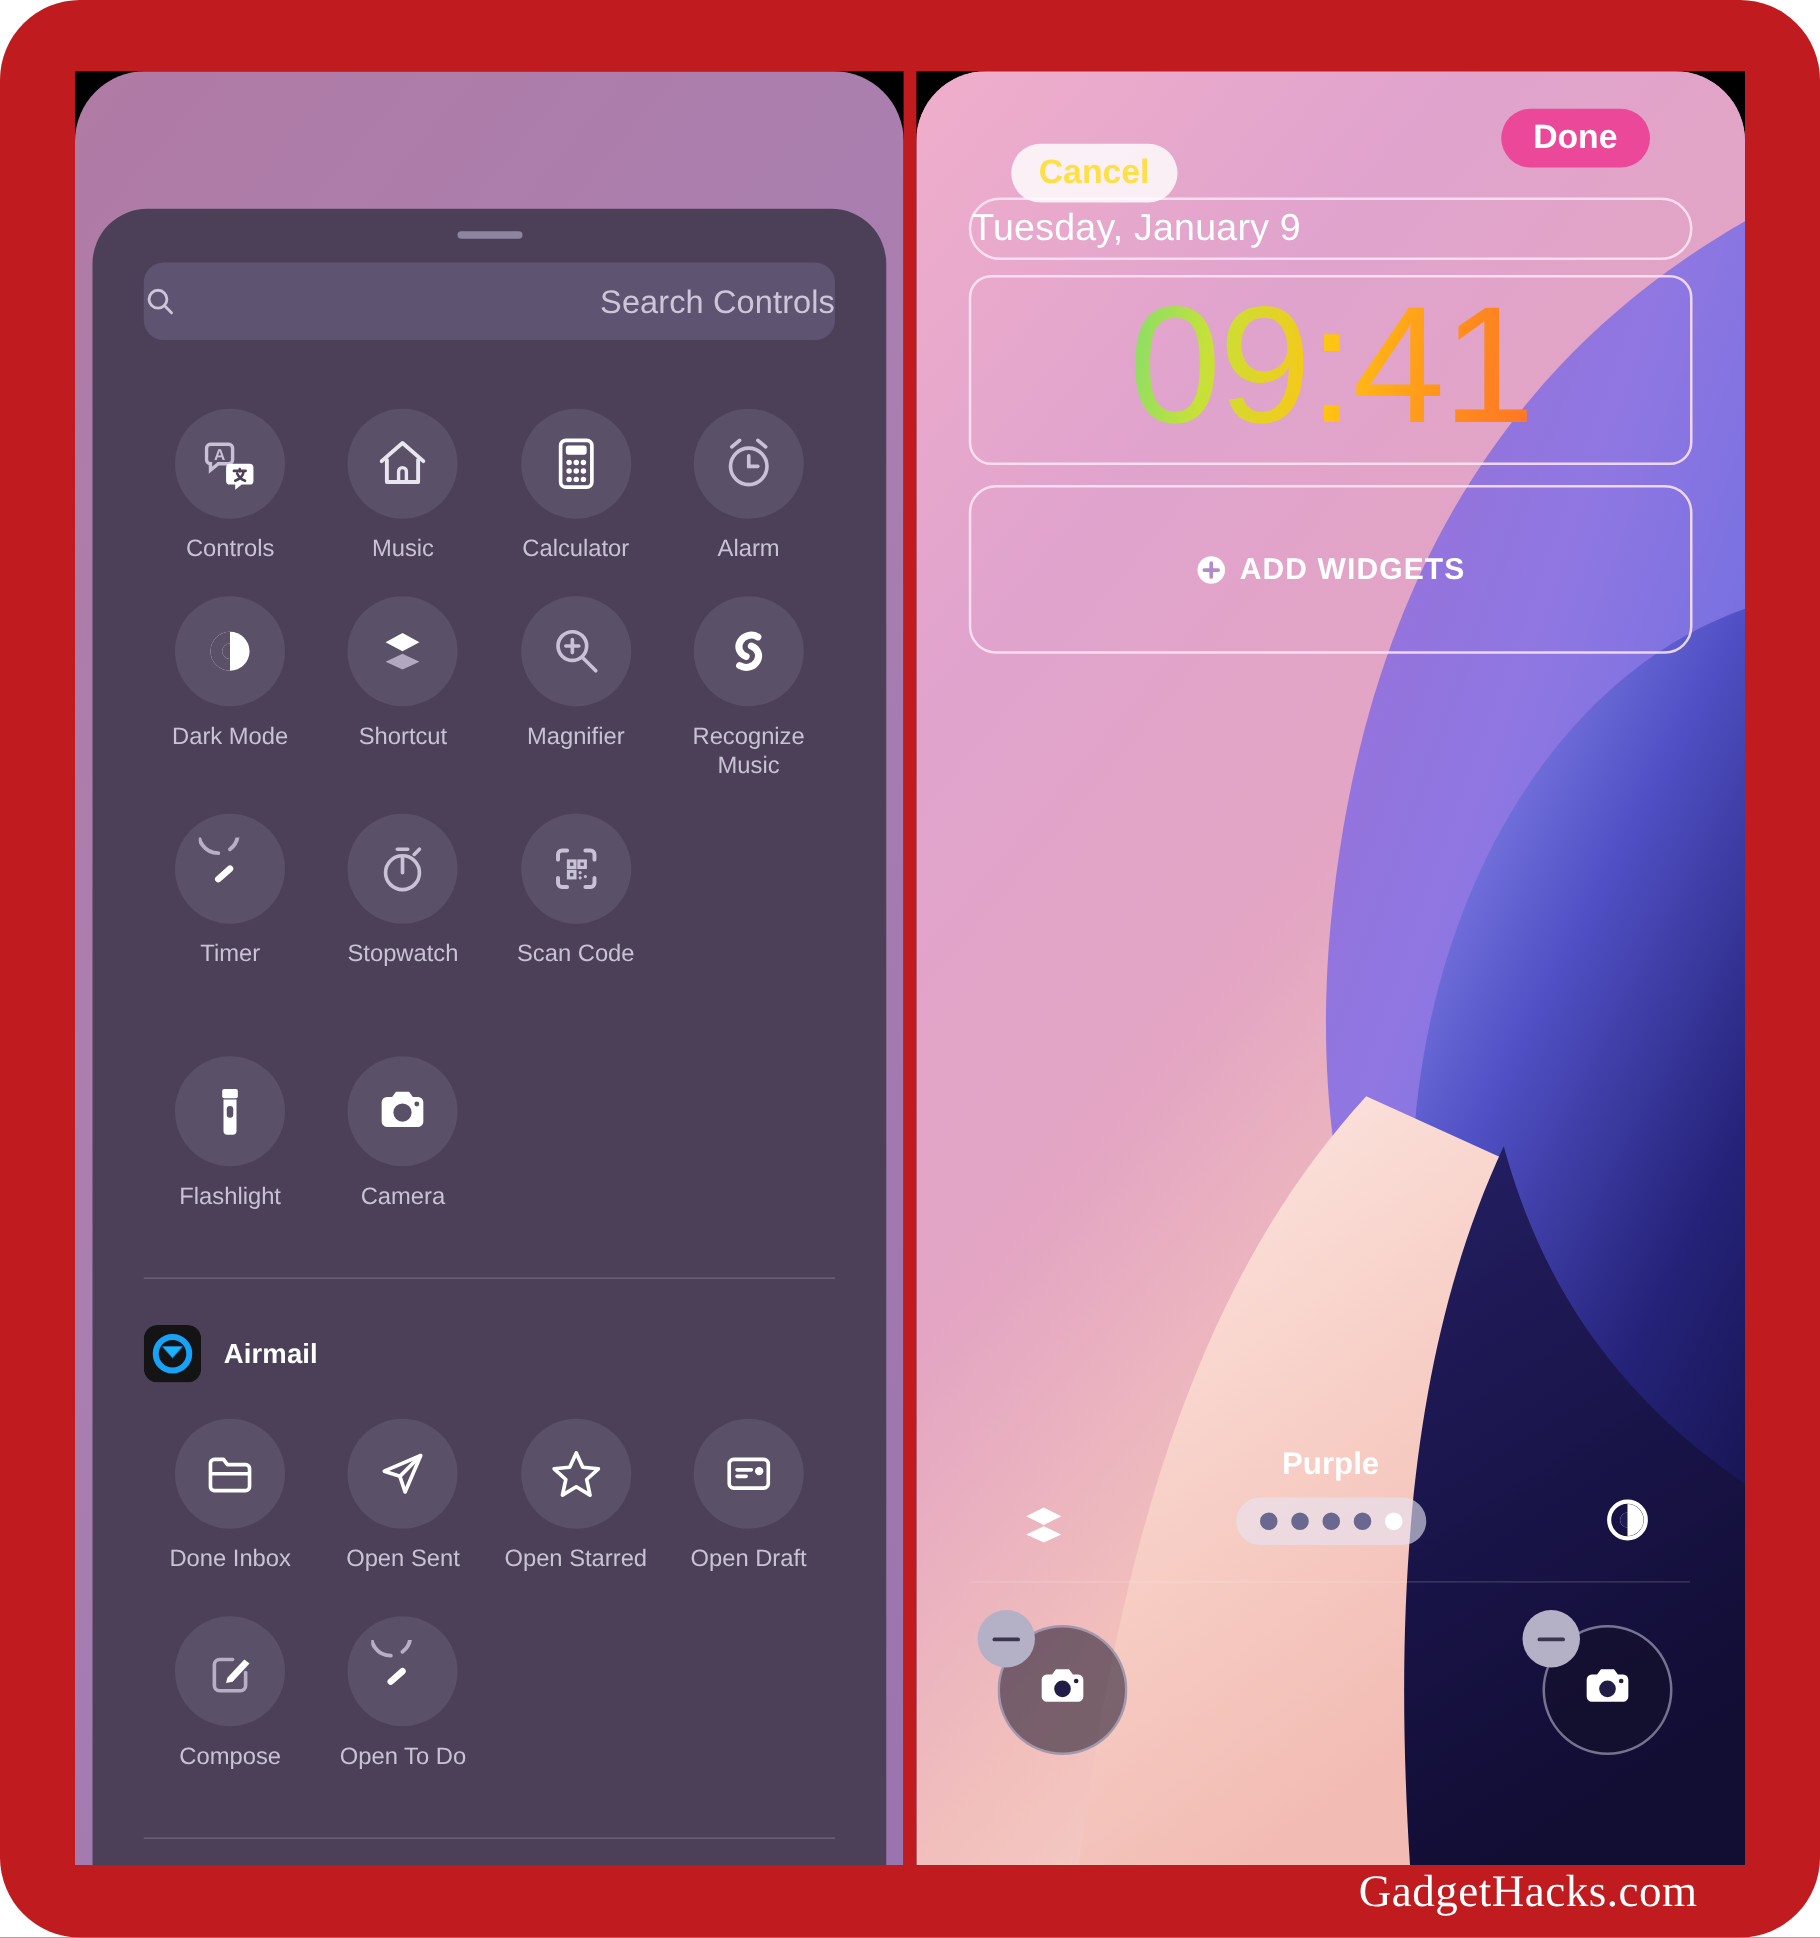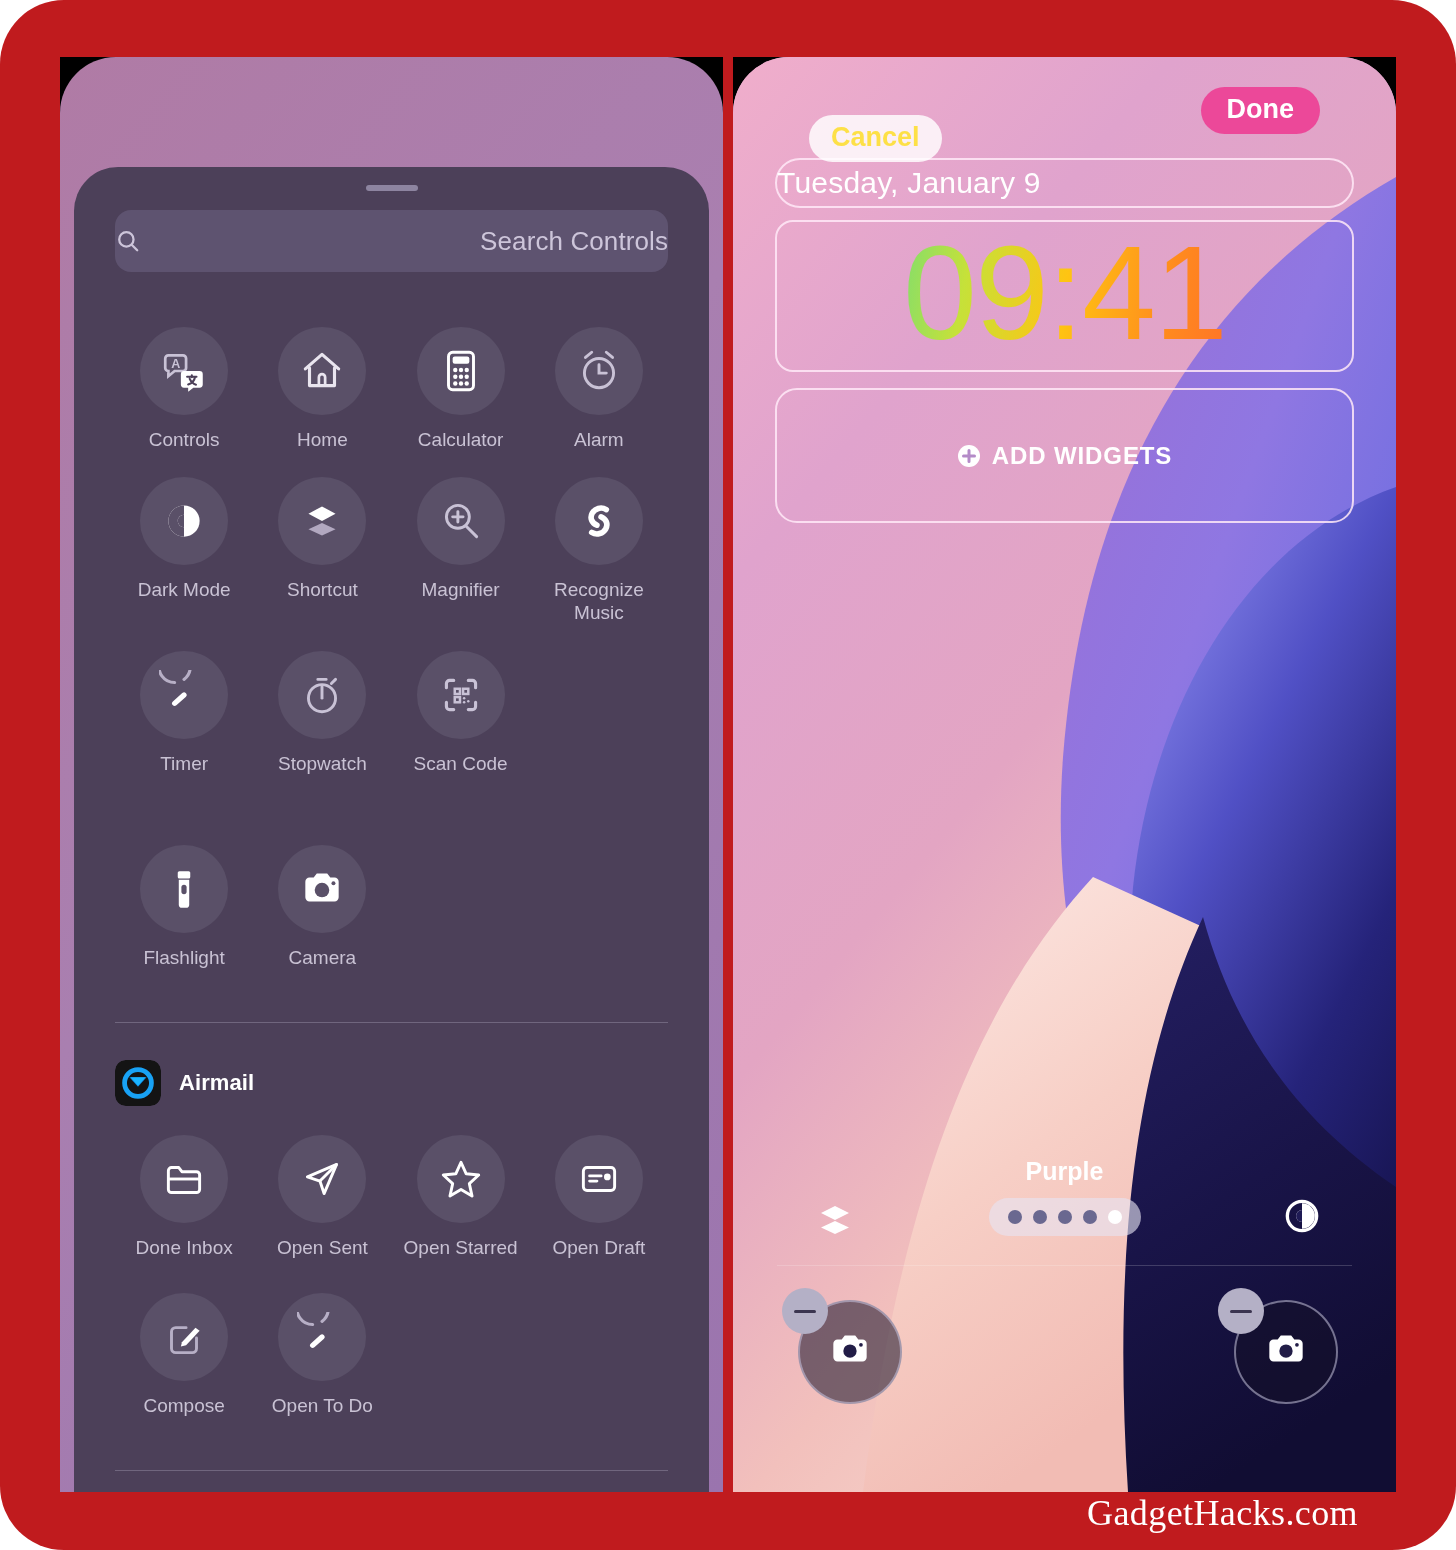--- a/index.html
+++ b/index.html
@@ -238,21 +238,21 @@
           <div class="cell">
             <div class="bubble">
               <span>
                 <svg viewBox="0 0 48 48" fill="none" stroke="#e9e5ef" stroke-width="3" stroke-linejoin="round" stroke-linecap="round">
                   <path d="M8 22L24 8l16 14"></path>
                   <path d="M12 21v17h24V21"></path>
                   <path d="M21 38v-8a3 3 0 016 0v8" stroke-width="2.6"></path>
                 </svg>
               </span>
             </div>
-            <span class="cap">Home</span>
+            <span class="cap">Music</span>
           </div>
 
           <div class="cell">
             <div class="bubble">
               <span>
                 <svg viewBox="0 0 48 48" fill="none">
                   <rect x="12" y="6" width="24" height="36" rx="4" stroke="#ffffff" stroke-width="2.8"></rect>
                   <rect x="16" y="10" width="16" height="7" rx="2" fill="#ffffff"></rect>
                   <g fill="#ffffff">
                     <circle cx="18.5" cy="23" r="2.1"></circle>

